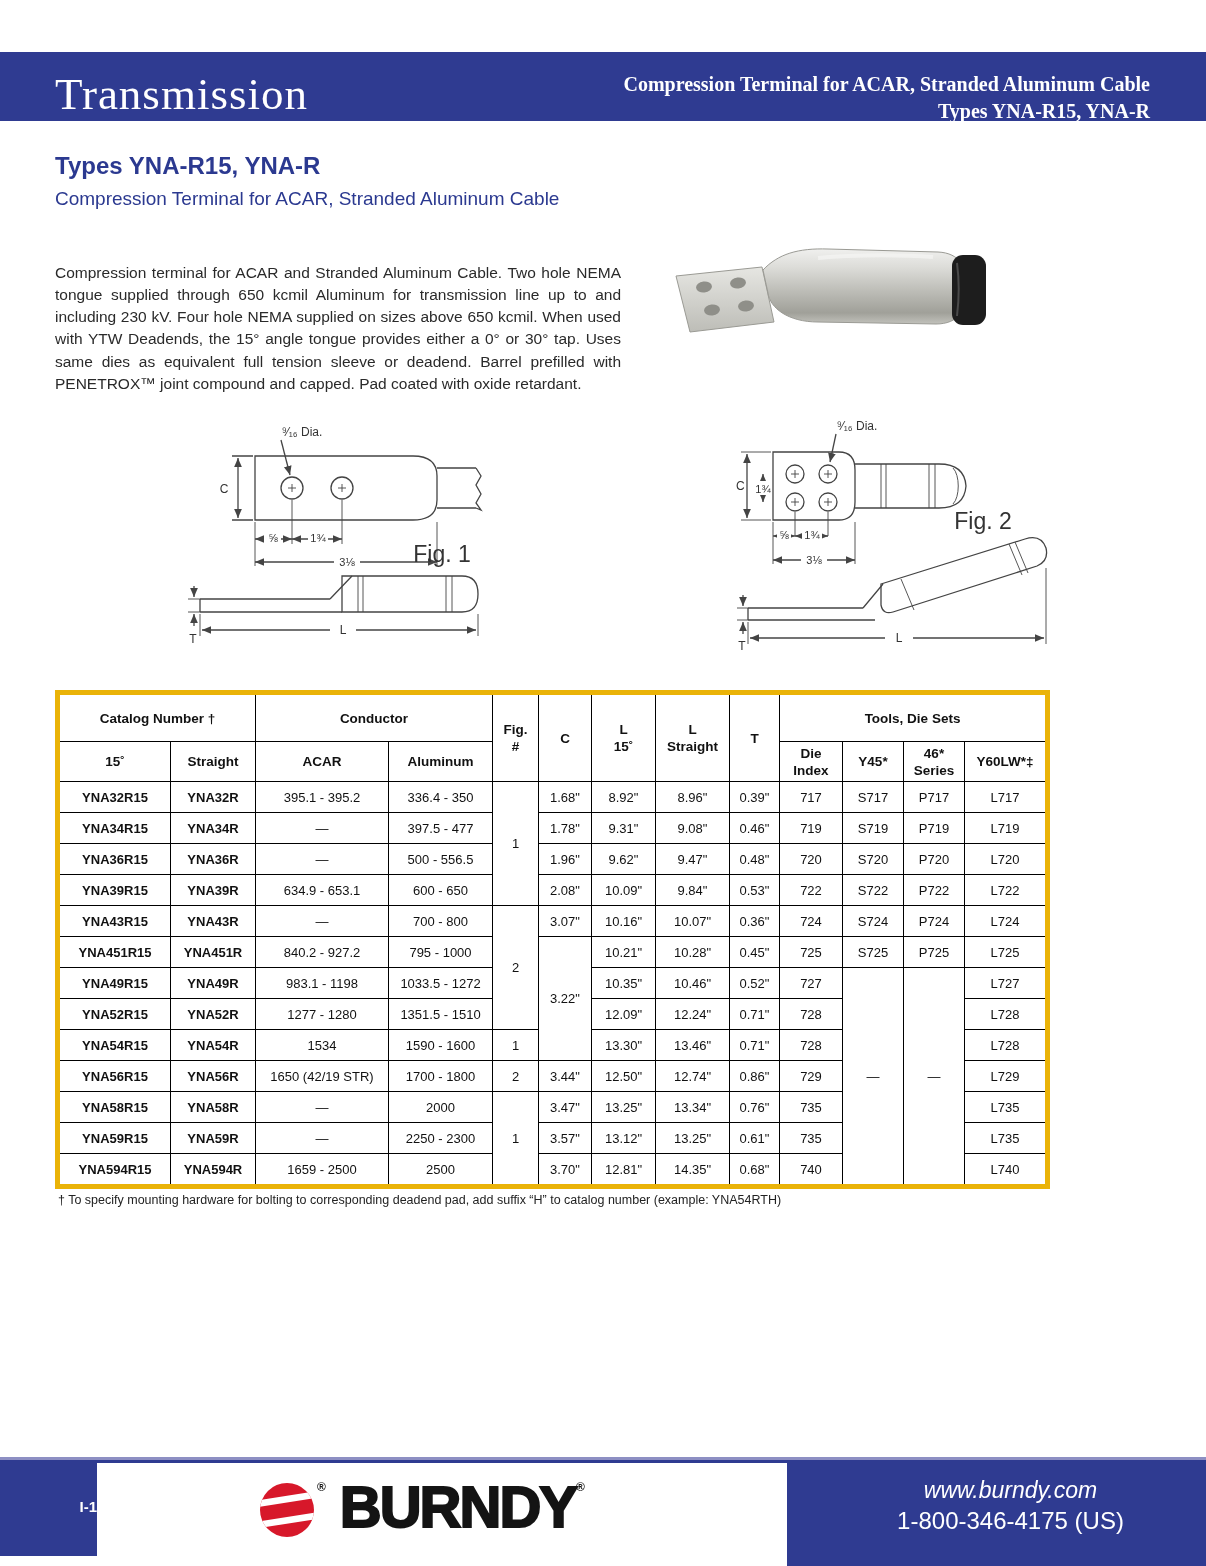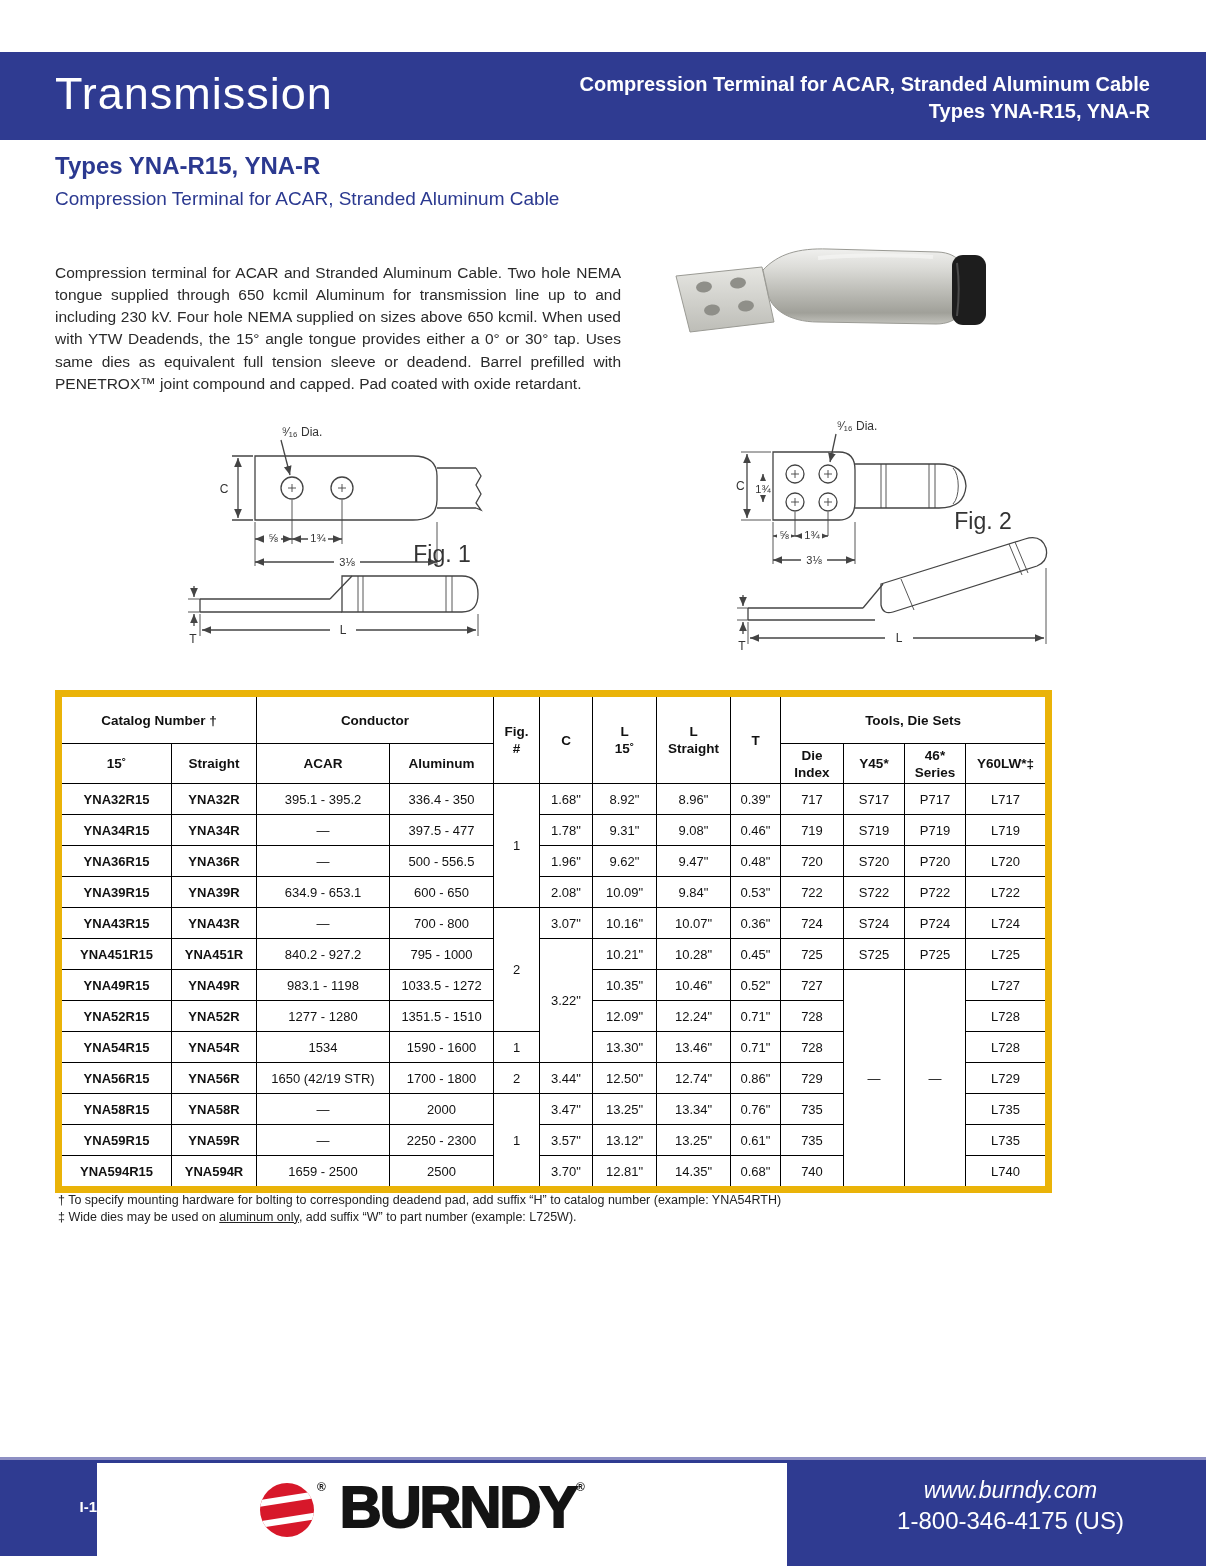--- a/index.html
+++ b/index.html
@@ -1,20 +1,20 @@
 <!DOCTYPE html>
 <html><head>
 <meta charset="utf-8">
 <style>
   html,body{margin:0;padding:0;background:#fff;}
   .page{position:relative;width:1206px;height:1566px;background:#fff;
         font-family:"Liberation Sans", sans-serif;color:#222;overflow:hidden;}
 
   
-  .topbar{position:absolute;left:0;top:52px;width:100%;height:88px;background:#2f3b91;}
+  .topbar{position:absolute;left:0;top:52px;width:100%;height:69px;background:#2f3b91;font-family:Liberation Serif, serif;}
   .topbar-title{position:absolute;left:55px;top:16px;color:#fff;font-size:45px;
                 font-weight:300;letter-spacing:1px;}
   .topbar-right{position:absolute;right:56px;top:19px;text-align:right;color:#fff;
                 font-weight:bold;font-size:20px;line-height:27px;}
 
   
   .h1{position:absolute;left:55px;top:152px;font-size:24px;font-weight:bold;color:#2b3990;}
   .h2{position:absolute;left:55px;top:188px;font-size:19px;font-weight:normal;color:#2b3990;}
 
   
@@ -22,21 +22,21 @@
         line-height:22.3px;text-align:justify;color:#2a2a2a;}
   .photo{position:absolute;left:668px;top:238px;}
 
   
   .fig1{position:absolute;left:180px;top:416px;}
   .fig2{position:absolute;left:733px;top:412px;}
   .fig svg text{font-family:"Liberation Sans",sans-serif;fill:#333;}
 
   
   table.spec{position:absolute;left:55px;top:690px;width:990px;border-collapse:collapse;
-             table-layout:fixed;border:7px solid #eab308;}
+             table-layout:fixed;border:5px solid #eab308;}
   table.spec th,table.spec td{border:1px solid #000;text-align:center;vertical-align:middle;
              padding:0 2px;color:#111;}
   table.spec th{font-size:13.5px;font-weight:bold;white-space:pre-line;line-height:17px;}
   table.spec thead tr:nth-child(1) th{height:46px;}
   table.spec thead tr:nth-child(2) th{height:39px;}
   table.spec tbody td{font-size:13px;height:30px;}
   table.spec tbody td:nth-child(1),table.spec tbody td:nth-child(2){font-weight:bold;}
 
   
   .footnotes{position:absolute;left:58px;top:1192px;font-size:12.5px;line-height:16.5px;color:#222;}
@@ -427,21 +427,20 @@
           <td>14.35"</td>
           <td>0.68"</td>
           <td>740</td>
           <td>L740</td>
         </tr>
       </tbody>
   </table>
 
   <div class="footnotes">
     <div>† To specify mounting hardware for bolting to corresponding deadend pad, add suffix “H” to catalog number (example: YNA54RTH)</div>
-    <div><span>‡ Wide dies may be used on </span><span class="u">aluminum only</span><span>, add suffix “W” to part number (example: L725W).</span></div>
   </div>
 
   <footer class="footer">
     <div class="white-box">
       <div class="logo">
         <svg width="60" height="62" viewBox="0 0 60 62">
           <g clip-path="url(#embclip)">
             <rect width="60" height="62" fill="#d7182a"></rect>
             <rect x="-8" y="17" width="76" height="6.5" fill="#fff" transform="rotate(-9 30 31)"></rect>
             <rect x="-8" y="38" width="76" height="6.5" fill="#fff" transform="rotate(-9 30 31)"></rect>

